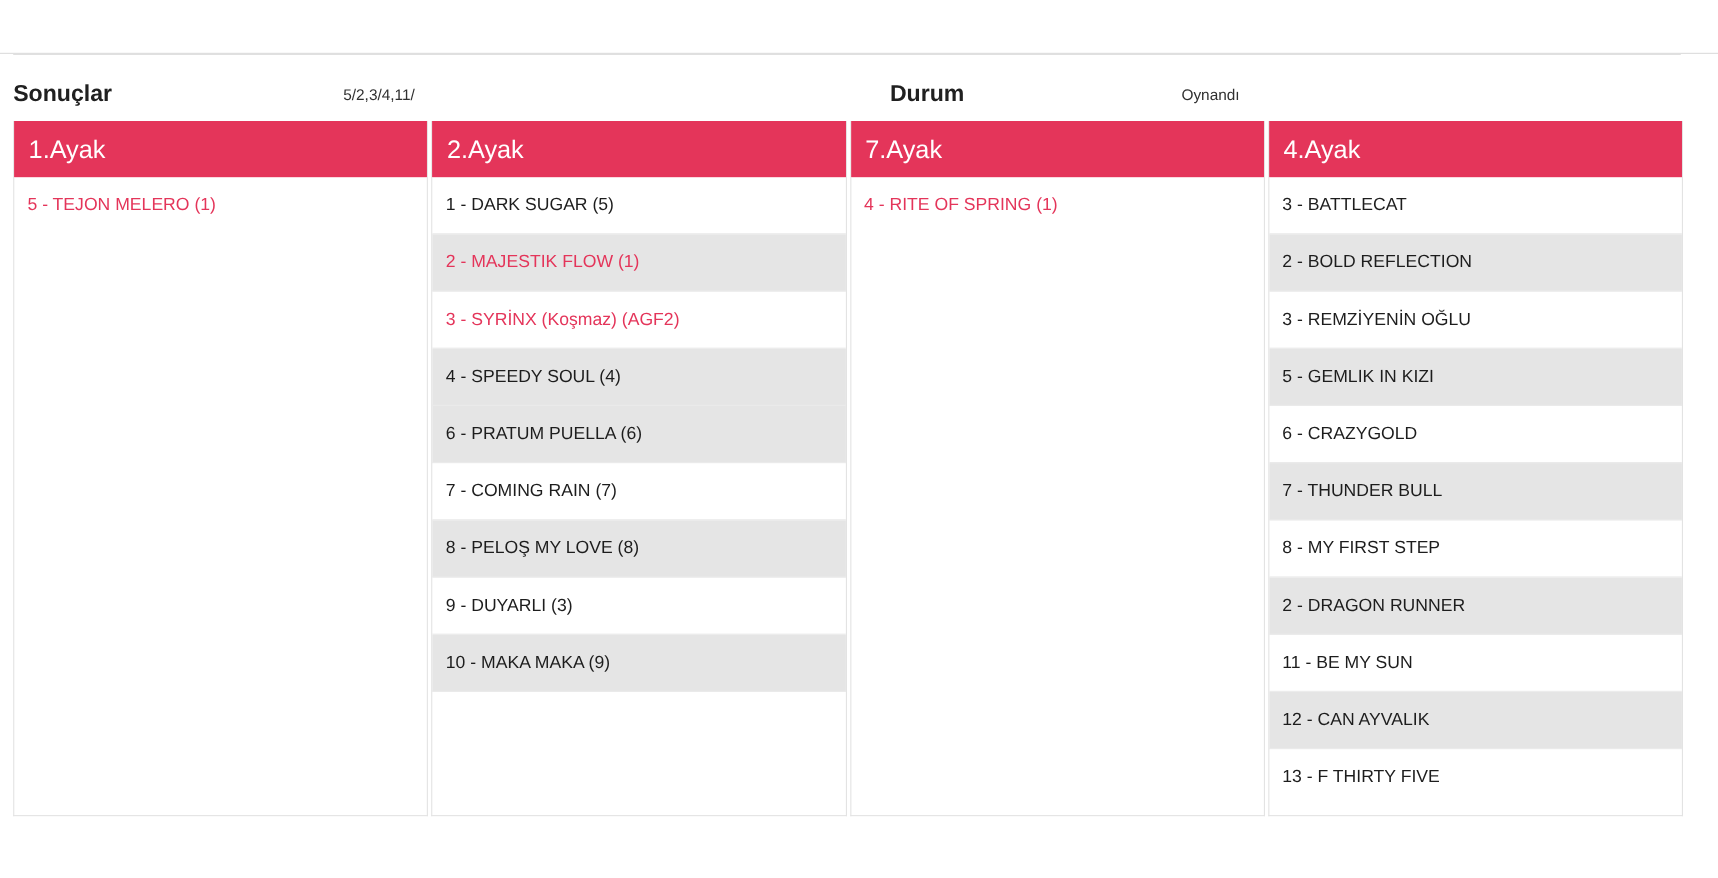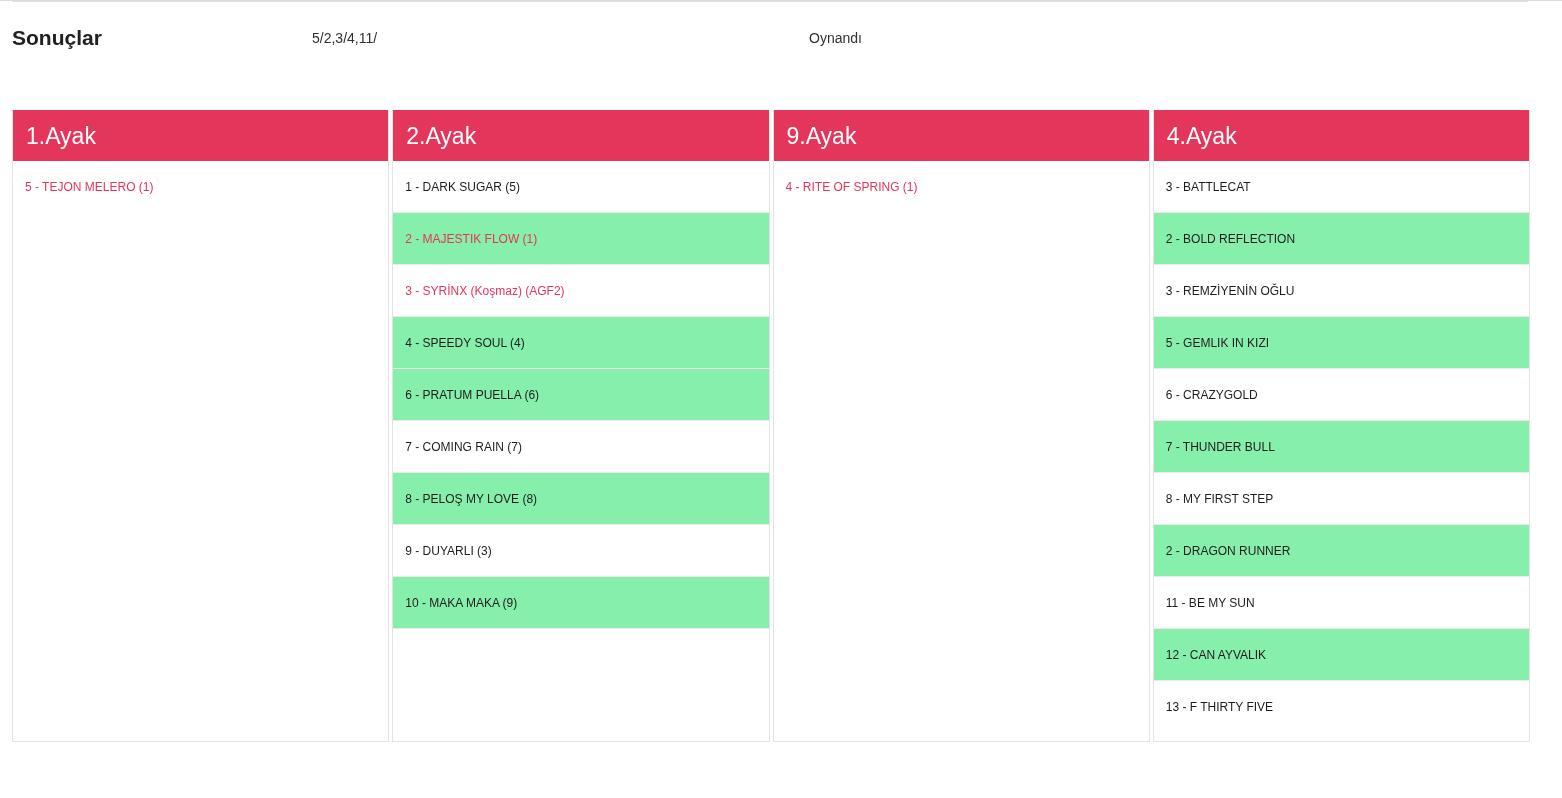--- a/index.html
+++ b/index.html
@@ -16,20 +16,21 @@
     color: #222222;
   }
 
   
   .top-strip {
     position: relative;
     width: 1562px;
     height: 90px;
     border-top: 1px solid #dcdcdc;
     background: #ffffff;
+    margin-top: 48px;
   }
   .top-strip .divider-top {
     position: absolute;
     left: 12px; right: 34px; top: 0;
     height: 1px;
     background: #e0e0e0;
   }
   .summary-row {
     position: absolute;
     top: 22px;
@@ -79,43 +80,44 @@
     line-height: 26px;
     padding: 12px 10px 12px 12px;
     height: 51px;
     border: 1px solid #e4355a;
   }
   .leg-body {
     min-height: 580px;
     border-top: none;
   }
   .horse-row {
-    font-size: 12px;
+    font-size: 16px;
     line-height: 24px;
     padding: 14px 12px;
     height: 52px;
     border-bottom: 1px solid #eaeaea;
     color: #1d1d1d;
     white-space: nowrap;
     overflow: hidden;
     text-overflow: ellipsis;
   }
-  .horse-row.alt { background: #86efac; }
+  .horse-row.alt { background: #e5e5e5; }
   .horse-row.scratched { color: #e4355a; }
   .horse-row.empty { color: transparent; }
   .leg-body .horse-row:last-child { border-bottom: none; }
 </style>
 </head>
 <body>
 
 <div class="top-strip">
   <div class="divider-top"></div>
   <div class="summary-row">
     <div class="cell-label col-a">Sonuçlar</div>
     <div class="cell-value col-b">5/2,3/4,11/</div>
+    <div class="cell-label col-c">Durum</div>
     <div class="cell-value col-d">Oynandı</div>
   </div>
 </div>
 
 <div class="legs" id="legs-container">
     <div class="leg">
       <div class="leg-header">1.Ayak</div>
       <div class="leg-body">
         <div class="horse-row scratched">5 - TEJON MELERO (1)</div>
       </div>
@@ -129,21 +131,21 @@
         <div class="horse-row alt">4 - SPEEDY SOUL (4)</div>
         <div class="horse-row alt">6 - PRATUM PUELLA (6)</div>
         <div class="horse-row">7 - COMING RAIN (7)</div>
         <div class="horse-row alt">8 - PELOŞ MY LOVE (8)</div>
         <div class="horse-row">9 - DUYARLI (3)</div>
         <div class="horse-row alt">10 - MAKA MAKA (9)</div>
         <div class="horse-row empty"></div>
       </div>
     </div>
     <div class="leg">
-      <div class="leg-header">9.Ayak</div>
+      <div class="leg-header">7.Ayak</div>
       <div class="leg-body">
         <div class="horse-row scratched">4 - RITE OF SPRING (1)</div>
       </div>
     </div>
     <div class="leg">
       <div class="leg-header">4.Ayak</div>
       <div class="leg-body">
         <div class="horse-row">3 - BATTLECAT</div>
         <div class="horse-row alt">2 - BOLD REFLECTION</div>
         <div class="horse-row">3 - REMZİYENİN OĞLU</div>

